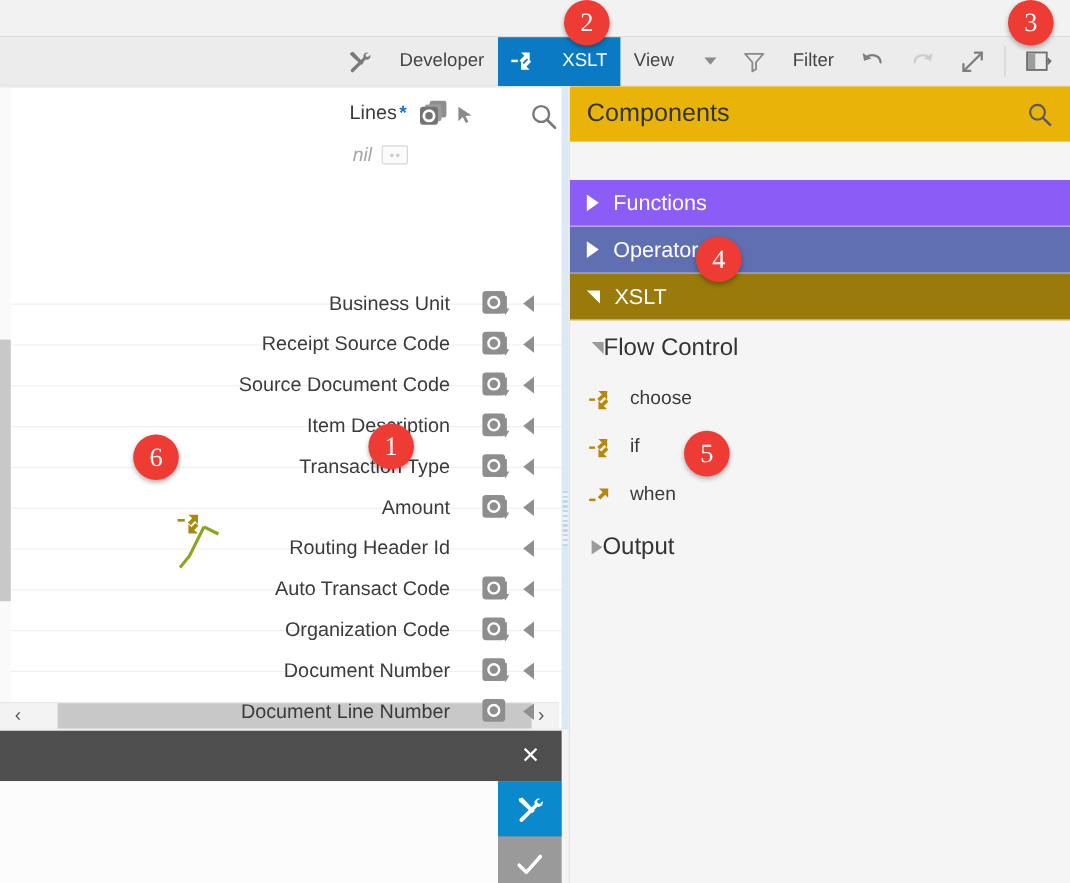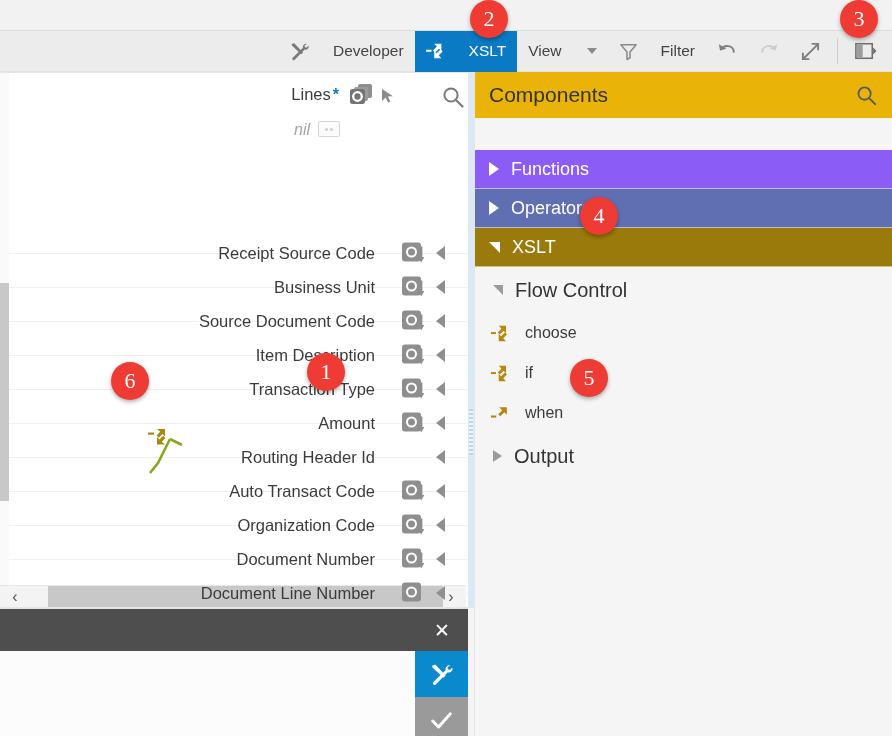--- a/index.html
+++ b/index.html
@@ -187,21 +187,21 @@
     border-left: 10px solid transparent;
     border-top: 10px solid #9b9b9b;
   }
   .tri-right-gray {
     width: 0; height: 0;
     border-top: 6px solid transparent; border-bottom: 6px solid transparent;
     border-left: 9px solid #9b9b9b;
   }
 
   .group {
-    display: flex; align-items: center; gap: 12px;
+    display: flex; align-items: center; 
     height: 46px; padding-left: 18px; cursor: pointer;
   }
   .group-label { font-size: 20px; color: #333; }
 
   .leaf {
     position: relative; display: flex; align-items: center; gap: 14px;
     height: 40px; padding-left: 16px; cursor: pointer;
   }
   .leaf-label { font-size: 16px; color: #3b3b3b; }
 
@@ -364,38 +364,38 @@
       <span class="nil-text">nil</span>
       <span class="nil-glyph">
           <i></i>
           <i></i>
         </span>
     </div>
 
     <div class="rows" id="field-rows" style="top:163px;">
         <div class="row">
           <div class="lead-line"></div>
+          <span class="row-label">Business Unit</span>
+          <span class="row-icons">
+            <span class="fglyph">
+              <span class="box"></span>
+              <span class="ring"></span>
+              <span class="dn">
+                <svg width="8" height="17" viewBox="0 0 8 17">
+                  <rect x="2" y="0" width="2.4" height="12" fill="#8e8e8e"></rect>
+                  <path d="M0 10.5 L3.2 16 L6.4 10.5 Z" fill="#8e8e8e"></path>
+                </svg>
+              </span>
+            </span>
+          </span>
+          <span class="row-arrow"></span>
+        </div>
+        <div class="row">
+          <div class="lead-line"></div>
           <span class="row-label">Receipt Source Code</span>
-          <span class="row-icons">
-            <span class="fglyph">
-              <span class="box"></span>
-              <span class="ring"></span>
-              <span class="dn">
-                <svg width="8" height="17" viewBox="0 0 8 17">
-                  <rect x="2" y="0" width="2.4" height="12" fill="#8e8e8e"></rect>
-                  <path d="M0 10.5 L3.2 16 L6.4 10.5 Z" fill="#8e8e8e"></path>
-                </svg>
-              </span>
-            </span>
-          </span>
-          <span class="row-arrow"></span>
-        </div>
-        <div class="row">
-          <div class="lead-line"></div>
-          <span class="row-label">Business Unit</span>
           <span class="row-icons">
             <span class="fglyph">
               <span class="box"></span>
               <span class="ring"></span>
               <span class="dn">
                 <svg width="8" height="17" viewBox="0 0 8 17">
                   <rect x="2" y="0" width="2.4" height="12" fill="#8e8e8e"></rect>
                   <path d="M0 10.5 L3.2 16 L6.4 10.5 Z" fill="#8e8e8e"></path>
                 </svg>
               </span>

